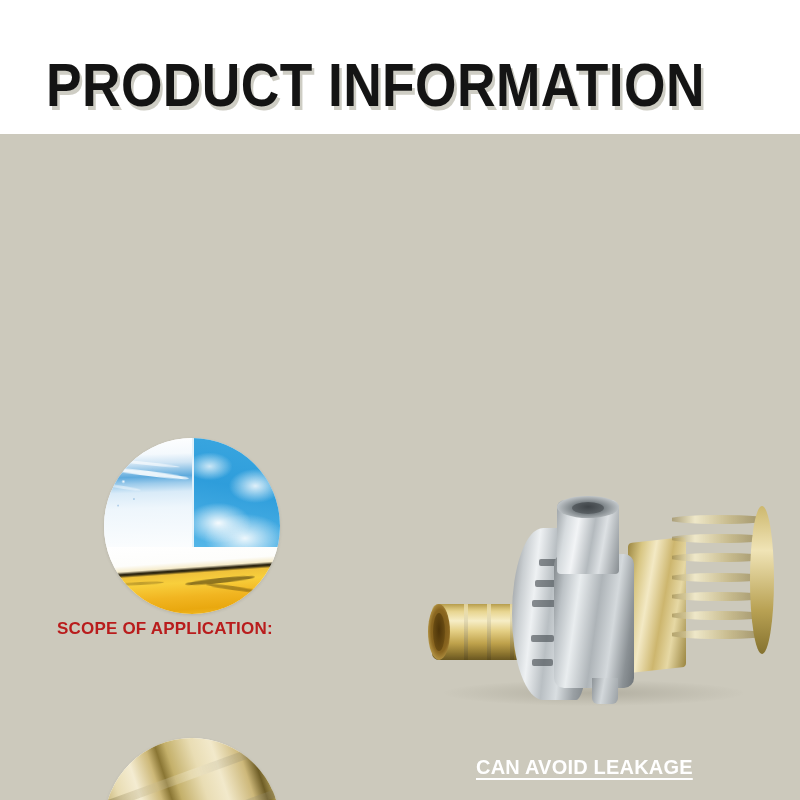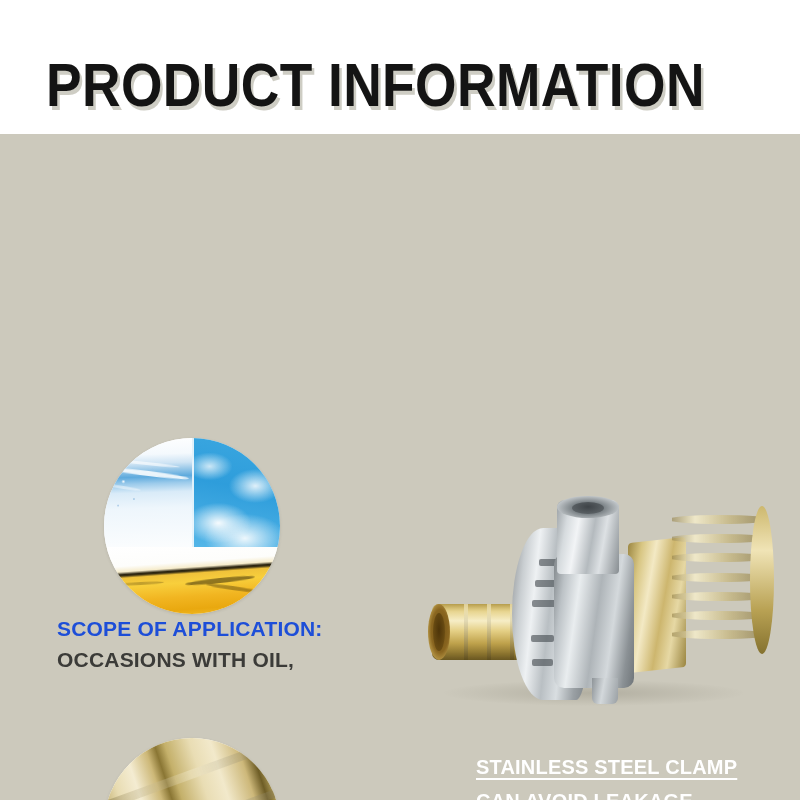--- a/index.html
+++ b/index.html
@@ -332,23 +332,23 @@
     position: absolute;
     font-family: "Liberation Sans", sans-serif;
     font-weight: 700;
   }
   #caption-application {
     left: 57px;
     top: 423px;
     width: 380px;
   }
   .caption-label {
-    font-size: 21px;
+    font-size: 17px;
     line-height: 31px;
-    color: #1d4ed8;
+    color: #b91c1c;
     letter-spacing: 0.2px;
     white-space: nowrap;
   }
   .caption-value {
     font-size: 21px;
     line-height: 31px;
     color: #3b3b38;
     letter-spacing: 0.2px;
     white-space: nowrap;
   }
@@ -395,21 +395,20 @@
       <div class="seg-oil">
         <div class="oil-wave" style="left:46%;top:46%;width:40%;height:5px;transform:rotate(-6deg);"></div>
         <div class="oil-wave" style="left:58%;top:58%;width:30%;height:4px;transform:rotate(8deg);opacity:.7;"></div>
         <div class="oil-wave" style="left:8%;top:52%;width:26%;height:3px;transform:rotate(-3deg);opacity:.5;"></div>
       </div>
       <div class="seg-divider" style="left:50%;top:0;width:2px;height:62%;"></div>
     </div>
 
     <div class="caption-block" id="caption-application">
       <div class="caption-label">SCOPE OF APPLICATION:</div>
-      <div class="caption-value">OCCASIONS WITH OIL,</div>
     </div>
 
     <div class="circle-media" id="media-brass">
       <div class="brass-barb">
         <div class="brass-band" style="top:8%;height:7px;"></div>
         <div class="brass-band" style="top:30%;height:9px;"></div>
         <div class="brass-band" style="top:54%;height:8px;"></div>
 
       </div>
 
@@ -449,19 +448,18 @@
         <div class="pp-thread-ring" style="top:32%;"></div>
         <div class="pp-thread-ring" style="top:45%;"></div>
         <div class="pp-thread-ring" style="top:58%;"></div>
         <div class="pp-thread-ring" style="top:71%;"></div>
         <div class="pp-thread-ring" style="top:84%;"></div>
       </div>
       <div class="pp pp-thread-cap"></div>
     </div>
 
     <div id="feature-clamp">
-      <span class="fline">STAINLESS STEEL CLAMP</span>
       <span class="fline">CAN AVOID LEAKAGE</span>
 
     </div>
 
   </div>
 </div>
 
 </body></html>

